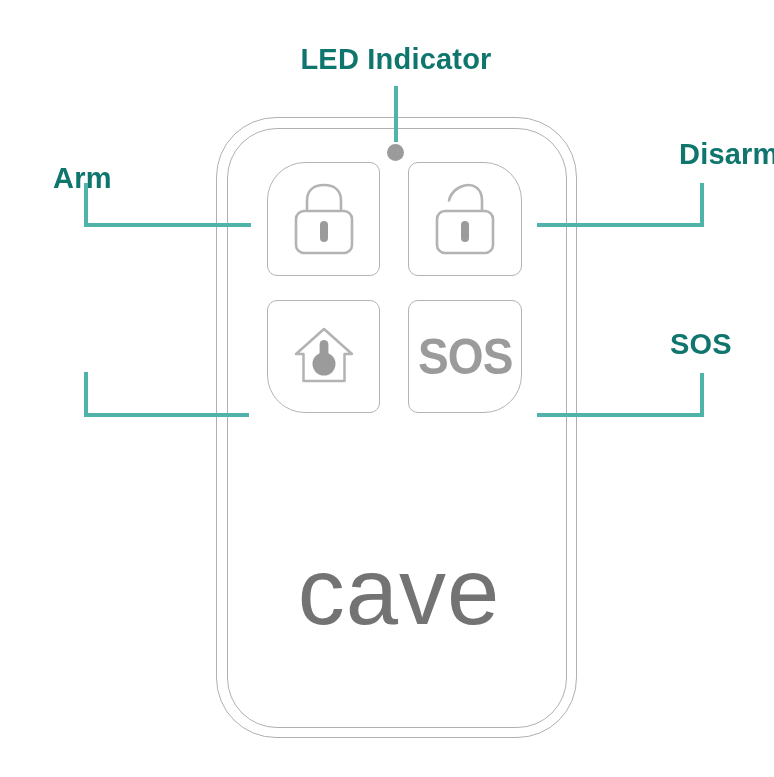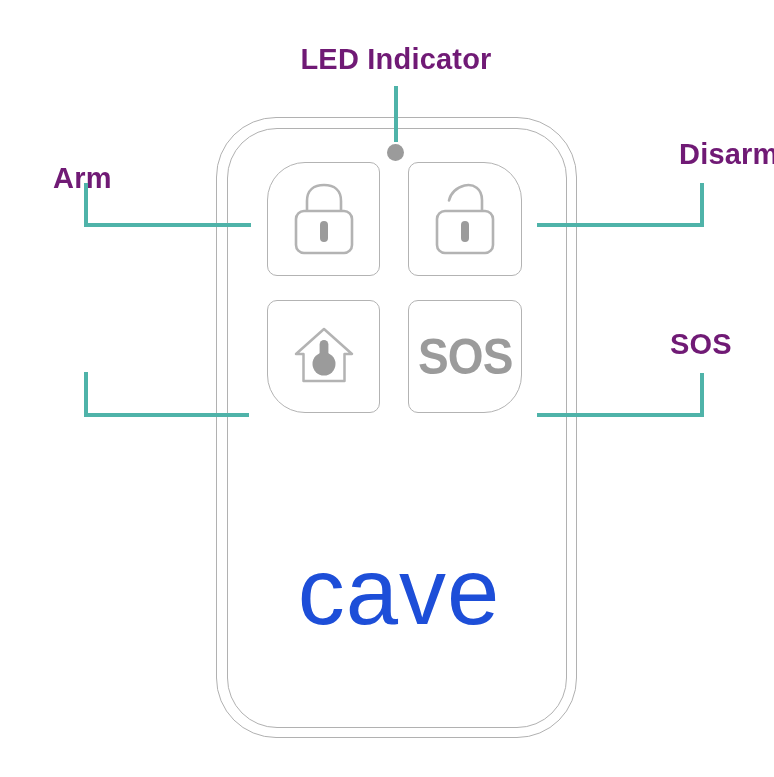--- a/index.html
+++ b/index.html
@@ -5,21 +5,21 @@
   html,body{margin:0;padding:0;}
   body{
     width:774px;height:777px;background:#ffffff;
     font-family:"Liberation Sans", sans-serif;
     position:relative;overflow:hidden;
   }
   .stage{position:absolute;left:0;top:0;width:774px;height:777px;}
 
   
   .label{
-    position:absolute;color:#701a75;font-weight:700;
+    position:absolute;color:#0f766e;font-weight:700;
     font-size:29px;line-height:1;letter-spacing:0.2px;white-space:nowrap;
   }
   .label-led{left:209px;top:45px;width:374px;text-align:center;}
   .label-arm{left:53px;top:140px;margin-top:24px;}
   .label-disarm{left:679px;top:140px;}
   .label-home{left:14px;top:330px;}
   .label-sos{left:670px;top:330px;}
 
   
   .cline{position:absolute;background:#4fb3a9;}
@@ -58,21 +58,21 @@
   .btn-home{left:267px;top:300px;width:113px;height:113px;border-radius:10px 10px 10px 38px;}
   .btn-sos{left:408px;top:300px;width:114px;height:113px;border-radius:10px 10px 38px 10px;}
   .sos-text{
     color:#9b9b9b;font-weight:700;font-size:50px;line-height:1;
     transform:scaleX(0.92);letter-spacing:-1px;
   }
 
   
   .brand{
     position:absolute;left:212px;top:545px;width:374px;text-align:center;
-    color:#1d4ed8;font-size:94px;font-weight:400;line-height:1;letter-spacing:1px;
+    color:#737373;font-size:94px;font-weight:400;line-height:1;letter-spacing:1px;
   }
 </style>
 </head>
 <body>
 
 <div class="stage">
 
   <div class="label label-led">LED Indicator</div>
   <div class="label label-arm">Arm</div>
   <div class="label label-disarm">Disarm</div>

